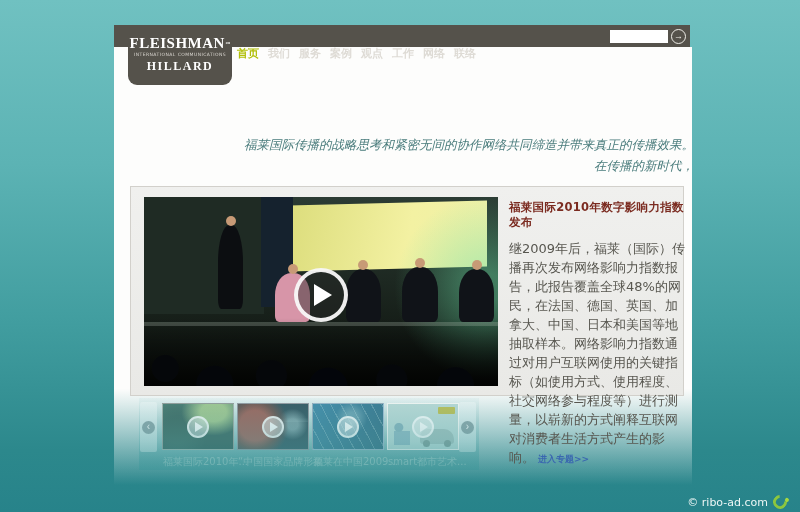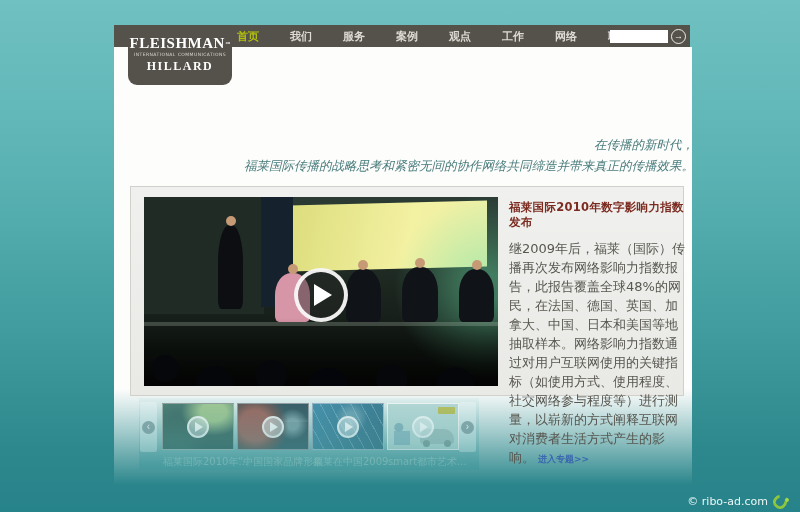--- a/index.html
+++ b/index.html
@@ -22,21 +22,21 @@
   .header-bar { position:absolute; left:114px; top:25px; width:576px; height:22px; background:#55524b; z-index:5; }
   .logo-tab {
     position:absolute; left:128px; top:25px; width:104px; height:60px; background:#55524b;
     border-radius:0 0 9px 9px; z-index:6; color:#fff; text-align:center; padding-top:11px; cursor:pointer;
   }
   .logo-top { font-family:"Liberation Serif","DejaVu Serif",serif; font-size:15px; font-weight:bold; letter-spacing:.5px; line-height:15px; }
   .logo-tm { font-size:5px; vertical-align:top; }
   .logo-tagline { font-size:4.5px; letter-spacing:.45px; color:#d8d5cf; line-height:6px; margin:1px 0; }
   .logo-bottom { font-family:"Liberation Serif","DejaVu Serif",serif; font-size:12px; font-weight:bold; letter-spacing:1.5px; line-height:15px; }
 
-  .nav { position:absolute; left:237px; top:25px; height:22px; display:flex; gap:31px; align-items:center; z-index:7; }
+  .nav { position:absolute; left:237px; top:42px; height:22px; display:flex; gap:9px; align-items:center; z-index:7; }
   .nav a { font-size:11px; font-weight:bold; color:#dedbd5; text-decoration:none; cursor:pointer; white-space:nowrap; }
   .nav a.active { color:#b2c00c; }
 
   .search-input {
     position:absolute; left:610px; top:30px; width:58px; height:13px; border:none; background:#fff;
     font-size:10px; padding:0 3px; z-index:7;
   }
   .search-btn {
     position:absolute; left:671px; top:29px; width:15px; height:15px; border-radius:50%;
     border:1.5px solid #efeee8; background:transparent; color:#efeee8; z-index:7; cursor:pointer;
@@ -133,21 +133,21 @@
     width:22px; height:22px; border-radius:50%; background:rgba(235,242,242,.55); border:2px solid rgba(255,255,255,.8); }
   .mini-play .tri { position:absolute; left:56%; top:50%; transform:translate(-50%,-50%);
     width:0; height:0; border-left:8px solid rgba(255,255,255,.95); border-top:5px solid transparent; border-bottom:5px solid transparent; }
   .caption { position:absolute; top:455px; width:86px; z-index:2; font-size:10px; color:#a9cecb;
     white-space:nowrap; overflow:hidden; cursor:pointer; }
   .c1 { left:163px; } .c2 { left:238px; } .c3 { left:313px; } .c4 { left:388px; }
   .veil { position:absolute; left:139px; top:398px; width:340px; height:72px; z-index:3; pointer-events:none;
     background:linear-gradient(180deg, rgba(120,192,192,.08), rgba(86,170,172,.35) 60%, rgba(64,152,155,.6) 100%); }
 
   
-  .footer { position:absolute; right:13px; bottom:3px; display:flex; align-items:flex-start; gap:5px; z-index:4; }
+  .footer { position:absolute; right:13px; bottom:3px; display:flex; align-items:center; gap:5px; z-index:4; }
   .credit { font-size:11px; color:#ecf6f5; cursor:pointer; }
   .ribo-icon { position:relative; width:14px; height:14px; border-radius:50%;
     border:3px solid #8cc63e; border-top-color:transparent; transform:rotate(40deg); }
   .ribo-icon::after { content:''; position:absolute; top:-4px; right:-2px; width:4px; height:4px;
     border-radius:50%; background:#a6d83f; }
 </style>
 </head>
 <body>
 
 <div class="page">
@@ -172,22 +172,22 @@
     <a>网络</a>
     <a>联络</a>
   </nav>
 
   <input class="search-input" value="" style="">
   <button class="search-btn">
       <span>→</span>
     </button>
 
   <div class="hero-sub">
+    <div>福莱国际传播的战略思考和紧密无间的协作网络共同缔造并带来真正的传播效果。</div>
     <div>在传播的新时代，</div>
-    <div>福莱国际传播的战略思考和紧密无间的协作网络共同缔造并带来真正的传播效果。</div>
   </div>
 
   <div class="content-box">
     <div class="video">
       <div class="vid-wall"></div>
       <div class="vid-screen"></div>
       <div class="vid-curtain"></div>
       <div class="vid-glow"></div>
       <span class="person p-stand"></span>
       <span class="person p-pink"></span>

